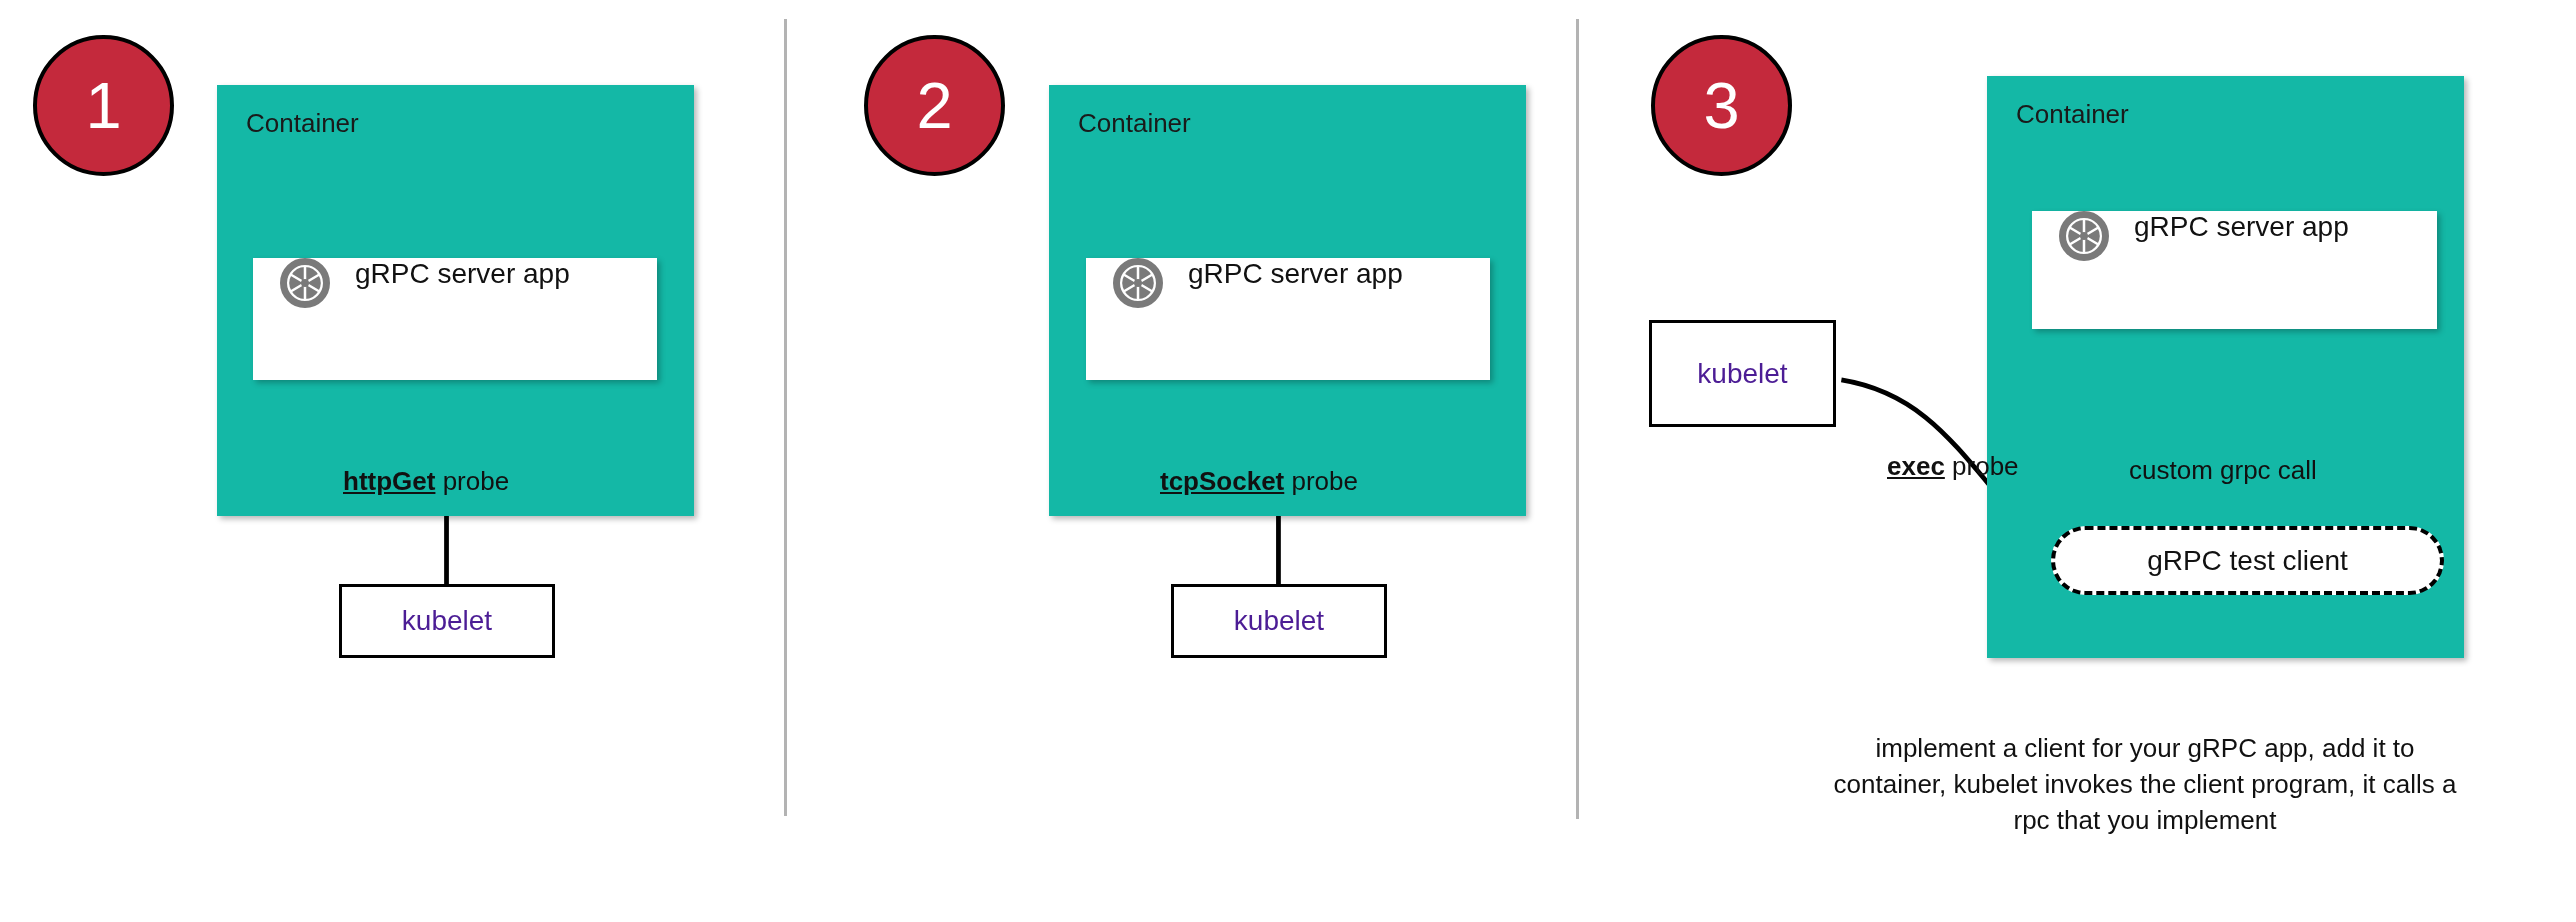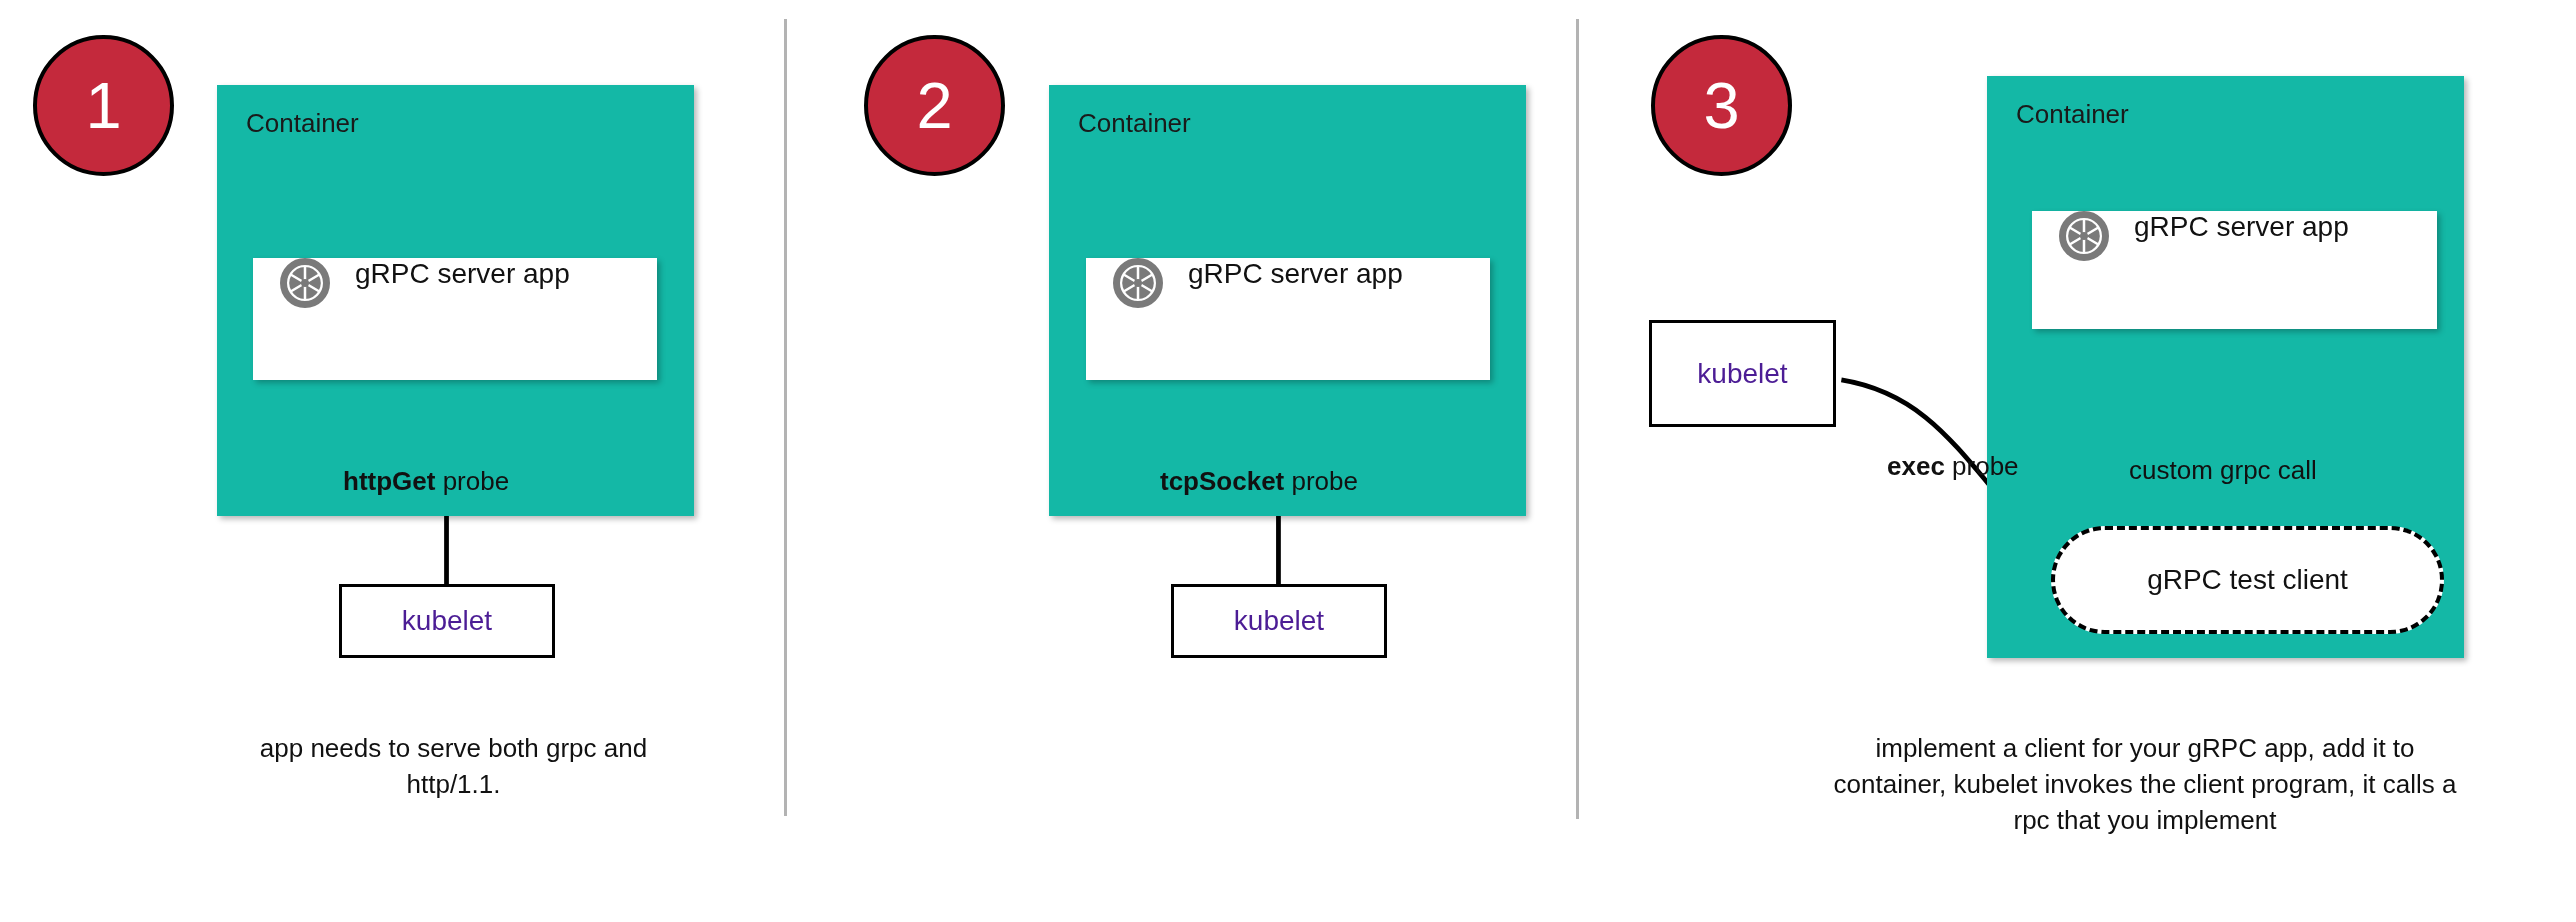--- a/index.html
+++ b/index.html
@@ -126,21 +126,21 @@
   }
 
   
   .edge-label {
     position: absolute;
     font-size: 26px;
     color: #111111;
     white-space: nowrap;
     line-height: 1.1;
   }
-  .edge-label b { font-weight: 700; }
+  .edge-label b { font-weight: 700; text-decoration: underline; }
 
   
   .caption {
     position: absolute;
     text-align: center;
     font-size: 26px;
     line-height: 1.38;
     color: #111111;
   }
 </style>
@@ -197,21 +197,20 @@
     </svg>
     <span class="app-label">gRPC server app</span>
   </div>
 
   <div class="edge-label" style="left:343px; top:467px;">
     <b>httpGet</b><span> probe</span>
   </div>
 
   <div class="plain-box" style="left:339px; top:584px; width:216px; height:74px;">kubelet</div>
 
-  <div class="caption" style="left:219px; top:731px; width:469px;">app needs to serve both grpc and http/1.1.</div>
 
   <div class="step-badge" style="left:864px; top:35px;">2</div>
 
   <div class="container-box" style="left:1049px; top:85px; width:477px; height:431px;">
     <div class="container-label">Container</div>
   </div>
 
   <div class="app-card" style="left:1086px; top:258px; width:404px; height:122px;">
     <svg class="app-icon" viewBox="0 0 100 100">
       <circle cx="50" cy="50" r="43" fill="none" stroke="#7A7A7A" stroke-width="14"></circle>
@@ -274,18 +273,18 @@
   </div>
 
   <div class="plain-box" style="left:1649px; top:320px; width:187px; height:107px;">kubelet</div>
 
   <div class="edge-label" style="left:1887px; top:452px;">
     <b>exec</b><span> probe</span>
   </div>
 
   <div class="edge-label" style="left:2129px; top:436px;margin-top:20px;">custom grpc call</div>
 
-  <div class="dashed-pill" style="left:2051px; top:526px; width:393px; height:108px;">gRPC test client</div>
+  <div class="dashed-pill" style="left:2051px; top:526px; width:393px; height:69px;">gRPC test client</div>
 
   <div class="caption" style="left:1830px; top:731px; width:630px;">implement a client for your gRPC app, add it to container, kubelet invokes the client program, it calls a rpc that you implement</div>
 
 </div>
 
 
 </body></html>

